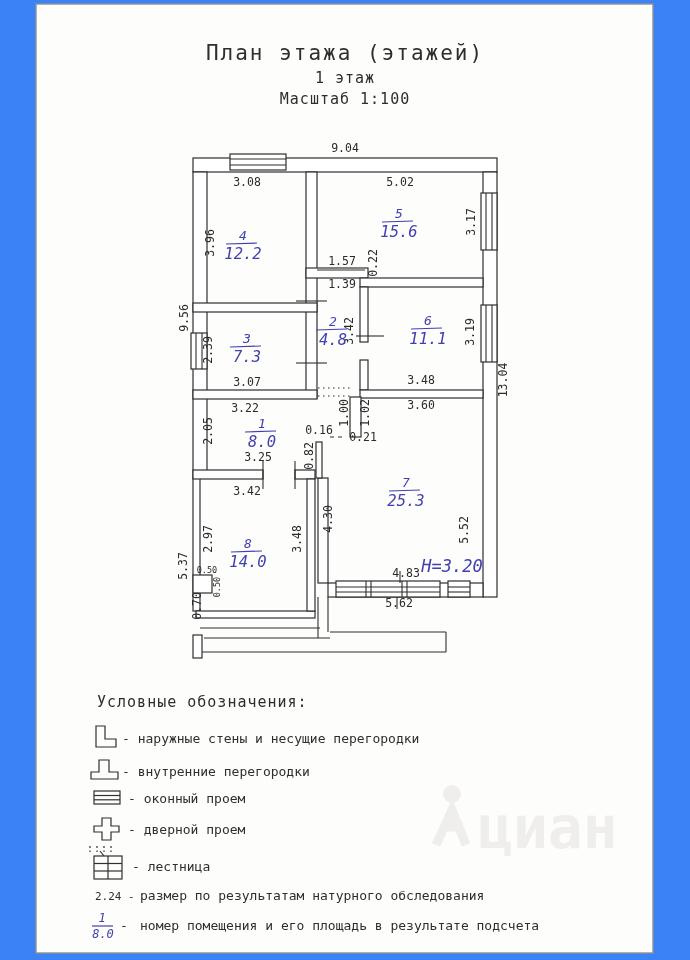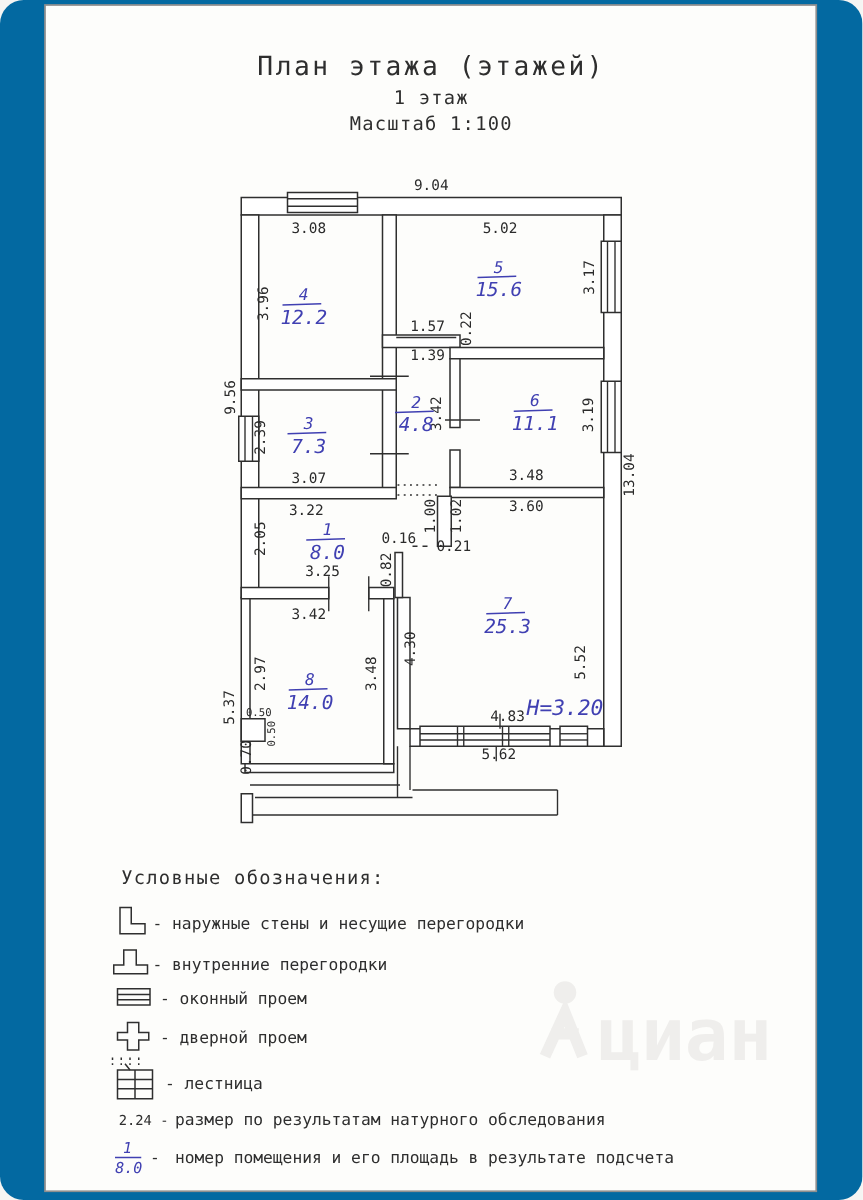--- a/index.html
+++ b/index.html
@@ -1,16 +1,16 @@
 <!DOCTYPE html>
 <html><head>
 <meta charset="utf-8">
 <style>
   html,body{margin:0;padding:0;background:#f5f5f3;}
-  .page{position:relative;width:690px;height:960px;background:#0369a1;overflow:hidden;border-radius:19px;}
+  .page{position:relative;width:690px;height:960px;background:#3b82f6;overflow:hidden;}
   svg text{font-family:"DejaVu Sans Mono","Liberation Mono",monospace;}
   .dim{font-size:11.5px;fill:#2b2b2b;text-anchor:middle;}
   .dim.small{font-size:8.5px;}
   .room-num{font-size:13px;fill:#4040b2;font-style:italic;text-anchor:middle;}
   .room-area{font-size:15.5px;fill:#4040b2;font-style:italic;text-anchor:middle;}
   .title1{font-size:21px;fill:#2e2e2e;text-anchor:middle;letter-spacing:2px;}
   .title2{font-size:15px;fill:#2e2e2e;text-anchor:middle;letter-spacing:1px;}
   .hnote{font-size:17px;fill:#4040b2;font-style:italic;text-anchor:middle;}
   .legend-head{font-size:15px;fill:#2e2e2e;letter-spacing:1px;}
   .legend-text{font-size:13px;fill:#2e2e2e;}

